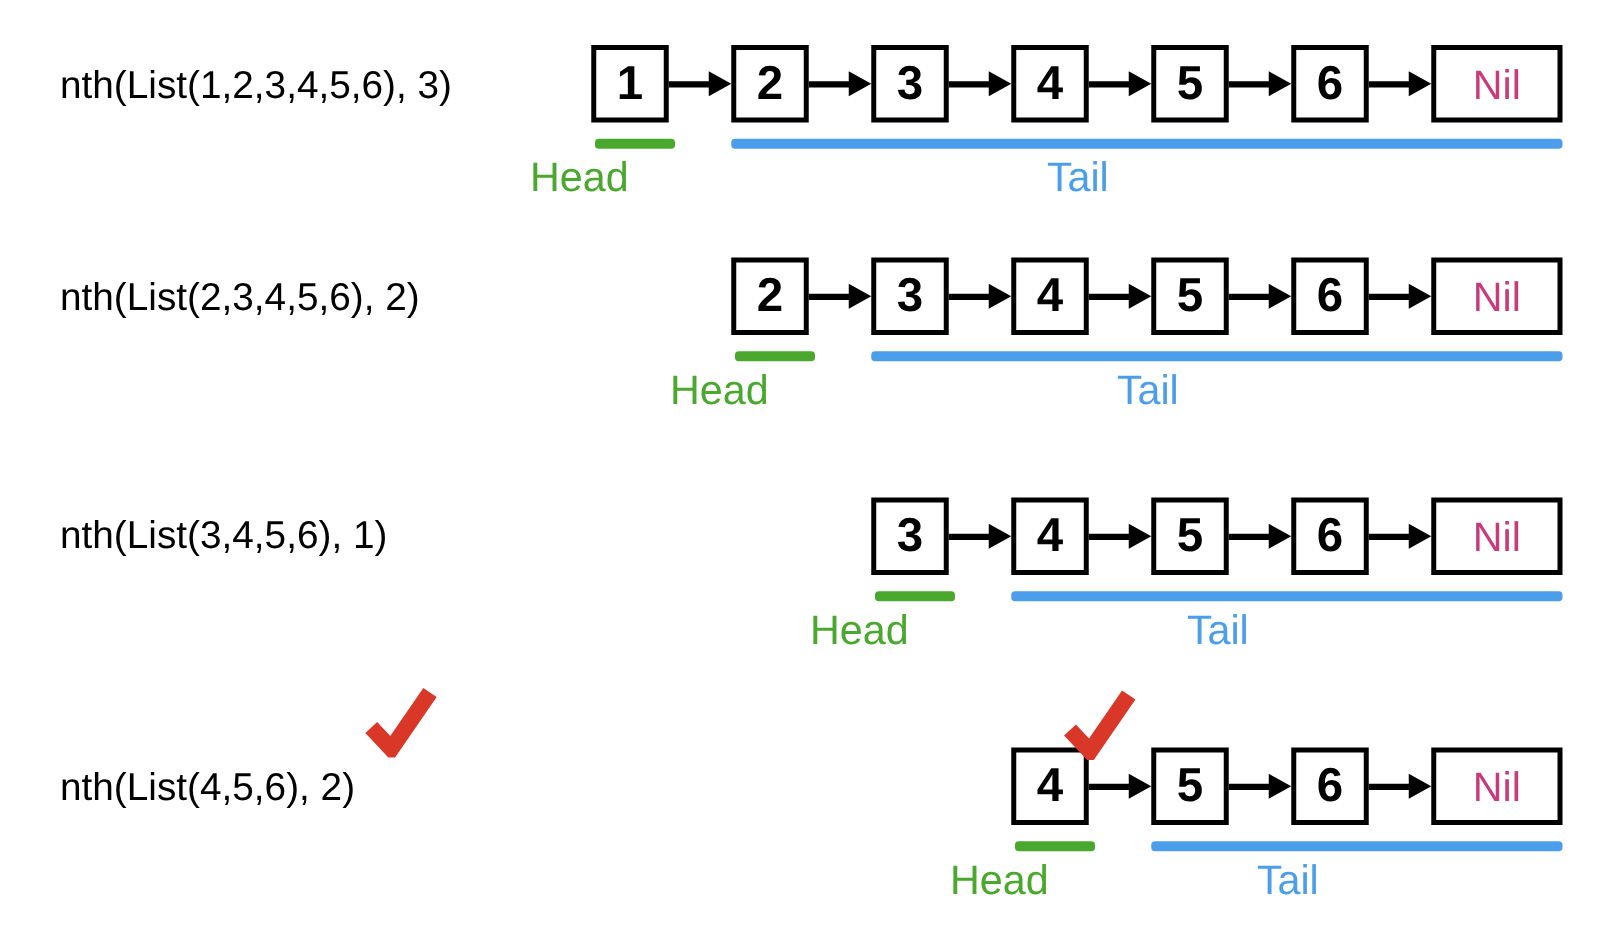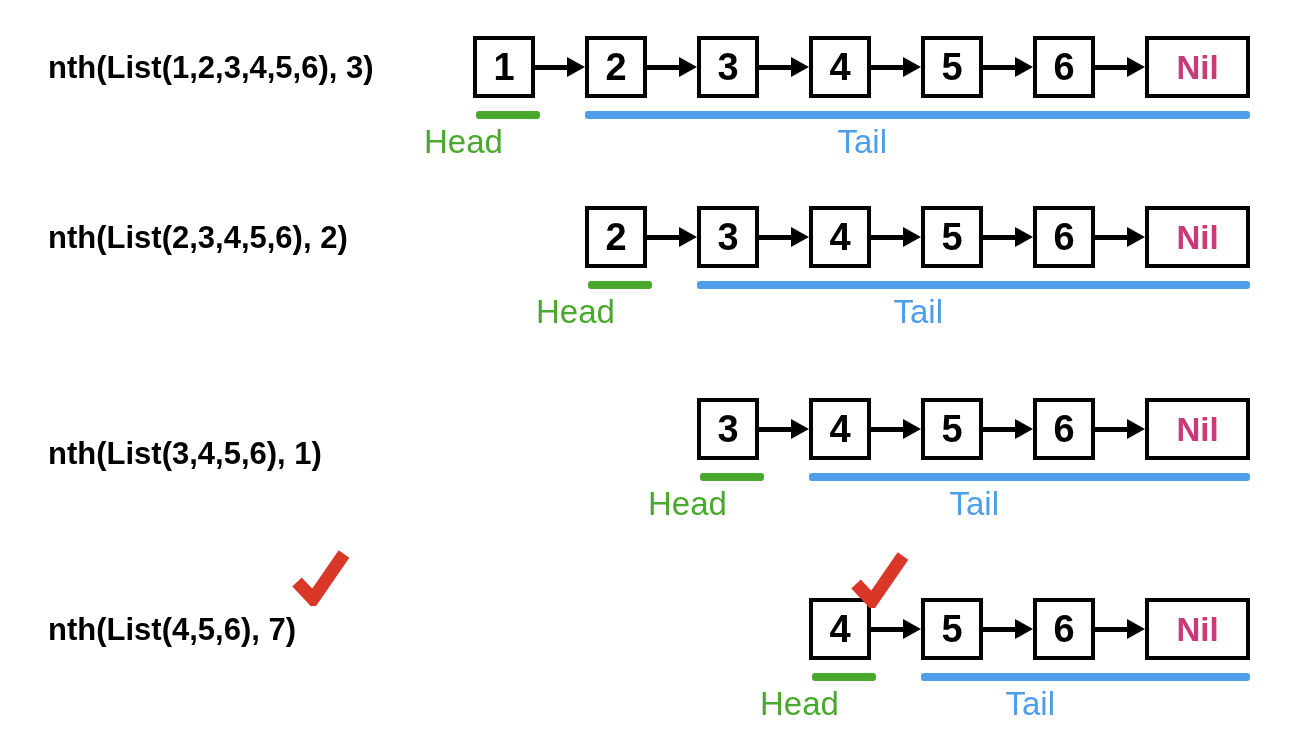--- a/index.html
+++ b/index.html
@@ -10,21 +10,20 @@
     background: #fff;
     font-family: "Liberation Sans", sans-serif;
     overflow: hidden;
   }
   .call {
     position: absolute;
     font-size: 31px;
     line-height: 40px;
     color: var(--ink);
     white-space: nowrap;
-    font-weight: bold;
   }
   .node, .nil-node {
     position: absolute;
     box-sizing: border-box;
     height: 62px;
     border: 4px solid var(--ink);
     background: #fff;
     display: flex;
     align-items: center;
     justify-content: center;
@@ -32,21 +31,21 @@
   .node { width: 62px; }
   .nil-node { width: 105px; }
   .node-value {
     font-size: 38px;
     font-weight: bold;
     color: var(--ink);
     line-height: 1;
   }
   .nil-label {
     font-size: 33px;
-    font-weight: bold;
+    font-weight: normal;
     color: var(--pink);
     line-height: 1;
   }
   .arrow-line {
     position: absolute;
     height: 5px;
     width: 36px;
     background: var(--ink);
   }
   .arrow-head {
@@ -163,21 +162,21 @@
           <div class="nil-label">Nil</div>
         </div>
       </div>
     <div class="bar head-bar" style="left: 588px; top: 281px; width: 64px;"></div>
     <div class="bar tail-bar" style="left: 697px; top: 281px; width: 553px;"></div>
     <div class="annot head-text" style="left: 536px; top: 294px;">Head</div>
     <div class="annot tail-text" style="left: 893.5px; top: 294px;">Tail</div>
   </div>
 
   <div class="row">
-    <div class="call" style="left: 48px; top: 434px;">nth(List(3,4,5,6), 1)</div>
+    <div class="call" style="left: 48px; top: 408px;">nth(List(3,4,5,6), 1)</div>
     <div class="list">
         <div class="node" style="left: 697px; top: 398px;">
           <div class="node-value">3</div>
         </div>
         <div class="arrow-line" style="left: 759px; top: 427px;"></div>
         <div class="arrow-head" style="left: 791px; top: 419px;"></div>
         <div class="node" style="left: 809px; top: 398px;">
           <div class="node-value">4</div>
         </div>
         <div class="arrow-line" style="left: 871px; top: 427px;"></div>
@@ -196,21 +195,21 @@
           <div class="nil-label">Nil</div>
         </div>
       </div>
     <div class="bar head-bar" style="left: 700px; top: 473px; width: 64px;"></div>
     <div class="bar tail-bar" style="left: 809px; top: 473px; width: 441px;"></div>
     <div class="annot head-text" style="left: 648px; top: 486px;">Head</div>
     <div class="annot tail-text" style="left: 949.5px; top: 486px;">Tail</div>
   </div>
 
   <div class="row">
-    <div class="call" style="left: 48px; top: 610px;">nth(List(4,5,6), 7)</div>
+    <div class="call" style="left: 48px; top: 610px;">nth(List(4,5,6), 2)</div>
     <div class="list">
         <div class="node" style="left: 809px; top: 598px;">
           <div class="node-value">4</div>
         </div>
         <div class="arrow-line" style="left: 871px; top: 627px;"></div>
         <div class="arrow-head" style="left: 903px; top: 619px;"></div>
         <div class="node" style="left: 921px; top: 598px;">
           <div class="node-value">5</div>
         </div>
         <div class="arrow-line" style="left: 983px; top: 627px;"></div>

